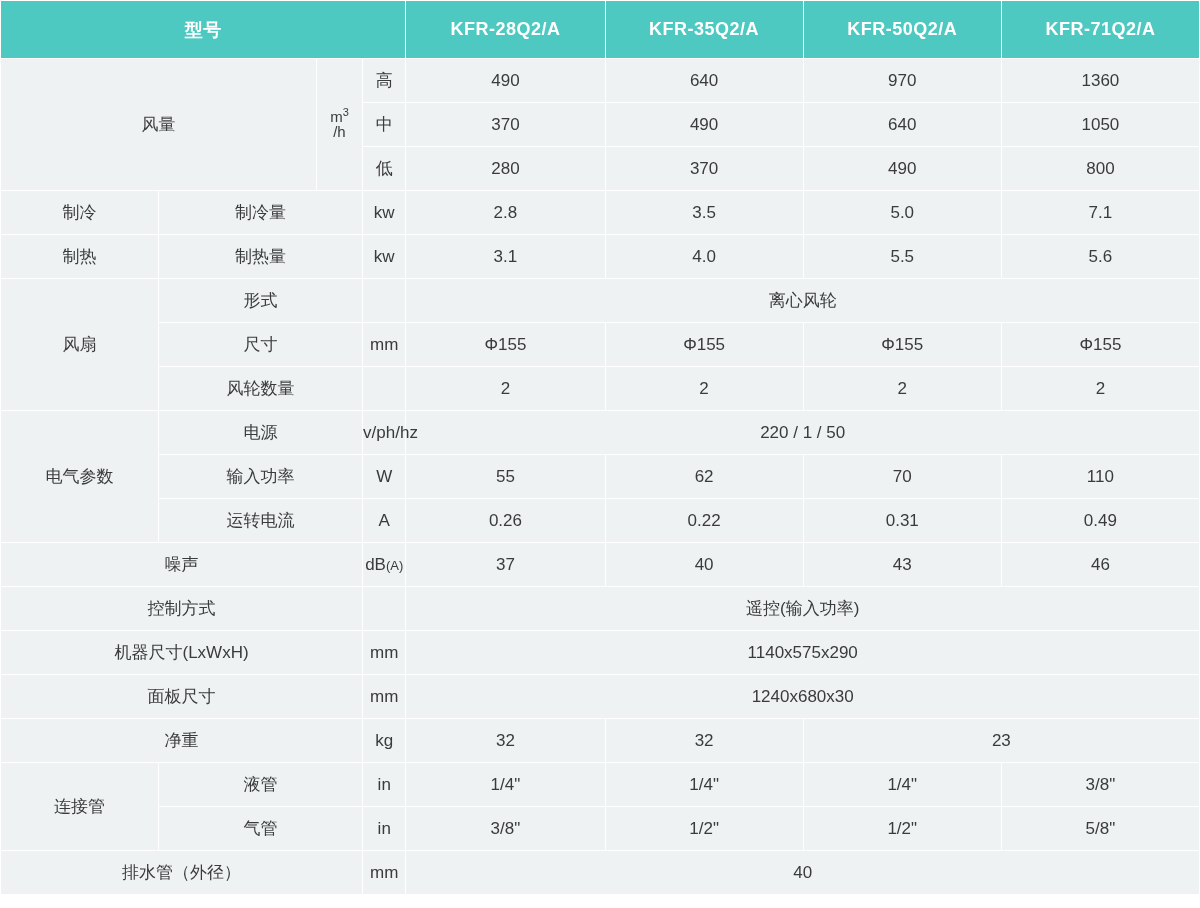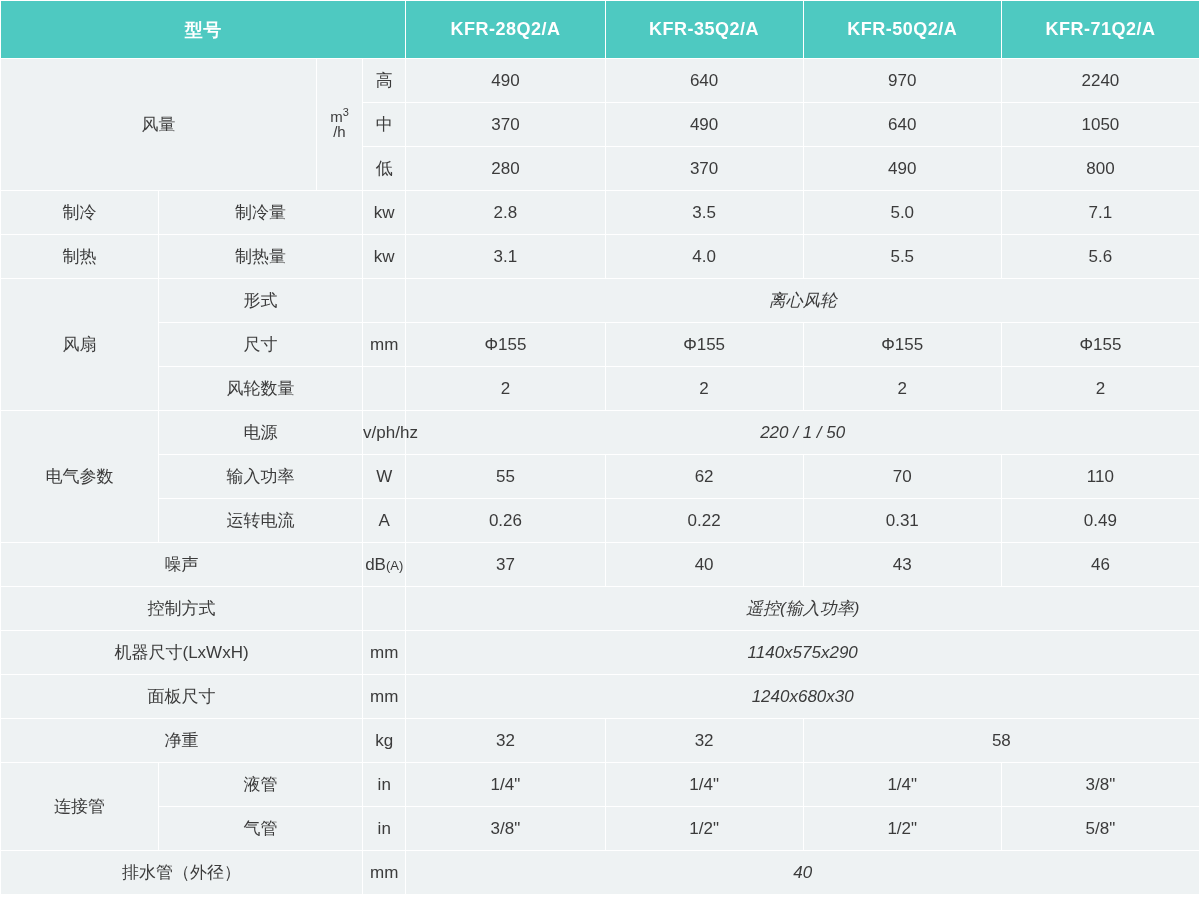--- a/index.html
+++ b/index.html
@@ -52,21 +52,20 @@
   }
   td.unit {
     background: #e9eef0;
     font-size: 16px;
   }
   td.val {
     background: #eef2f3;
   }
   td.wide {
     background: #eef2f3;
-    font-style: italic;
   }
   .sup {
     font-size: 11px;
     vertical-align: super;
   }
   .m3h {
     line-height: 1.05;
     font-size: 15px;
     display: inline-block;
   }
@@ -102,21 +101,21 @@
 
     <tr>
       <td class="label" colspan="2" rowspan="3">风量</td>
       <td class="unit" rowspan="3">
         <span class="m3h"><span>m</span><span class="sup">3</span><br><span>/h</span></span>
       </td>
       <td class="sublabel">高</td>
       <td class="val">490</td>
       <td class="val">640</td>
       <td class="val">970</td>
-      <td class="val">2240</td>
+      <td class="val">1360</td>
     </tr>
     <tr>
       <td class="sublabel">中</td>
       <td class="val">370</td>
       <td class="val">490</td>
       <td class="val">640</td>
       <td class="val">1050</td>
     </tr>
     <tr>
       <td class="sublabel">低</td>
@@ -217,21 +216,21 @@
       <td class="label" colspan="3">面板尺寸</td>
       <td class="unit">mm</td>
       <td class="wide" colspan="4">1240x680x30</td>
     </tr>
 
     <tr>
       <td class="label" colspan="3">净重</td>
       <td class="unit">kg</td>
       <td class="val">32</td>
       <td class="val">32</td>
-      <td class="val" colspan="2">58</td>
+      <td class="val" colspan="2">23</td>
     </tr>
 
     <tr>
       <td class="label" rowspan="2">连接管</td>
       <td class="sublabel" colspan="2">液管</td>
       <td class="unit">in</td>
       <td class="val">1/4"</td>
       <td class="val">1/4"</td>
       <td class="val">1/4"</td>
       <td class="val">3/8"</td>

